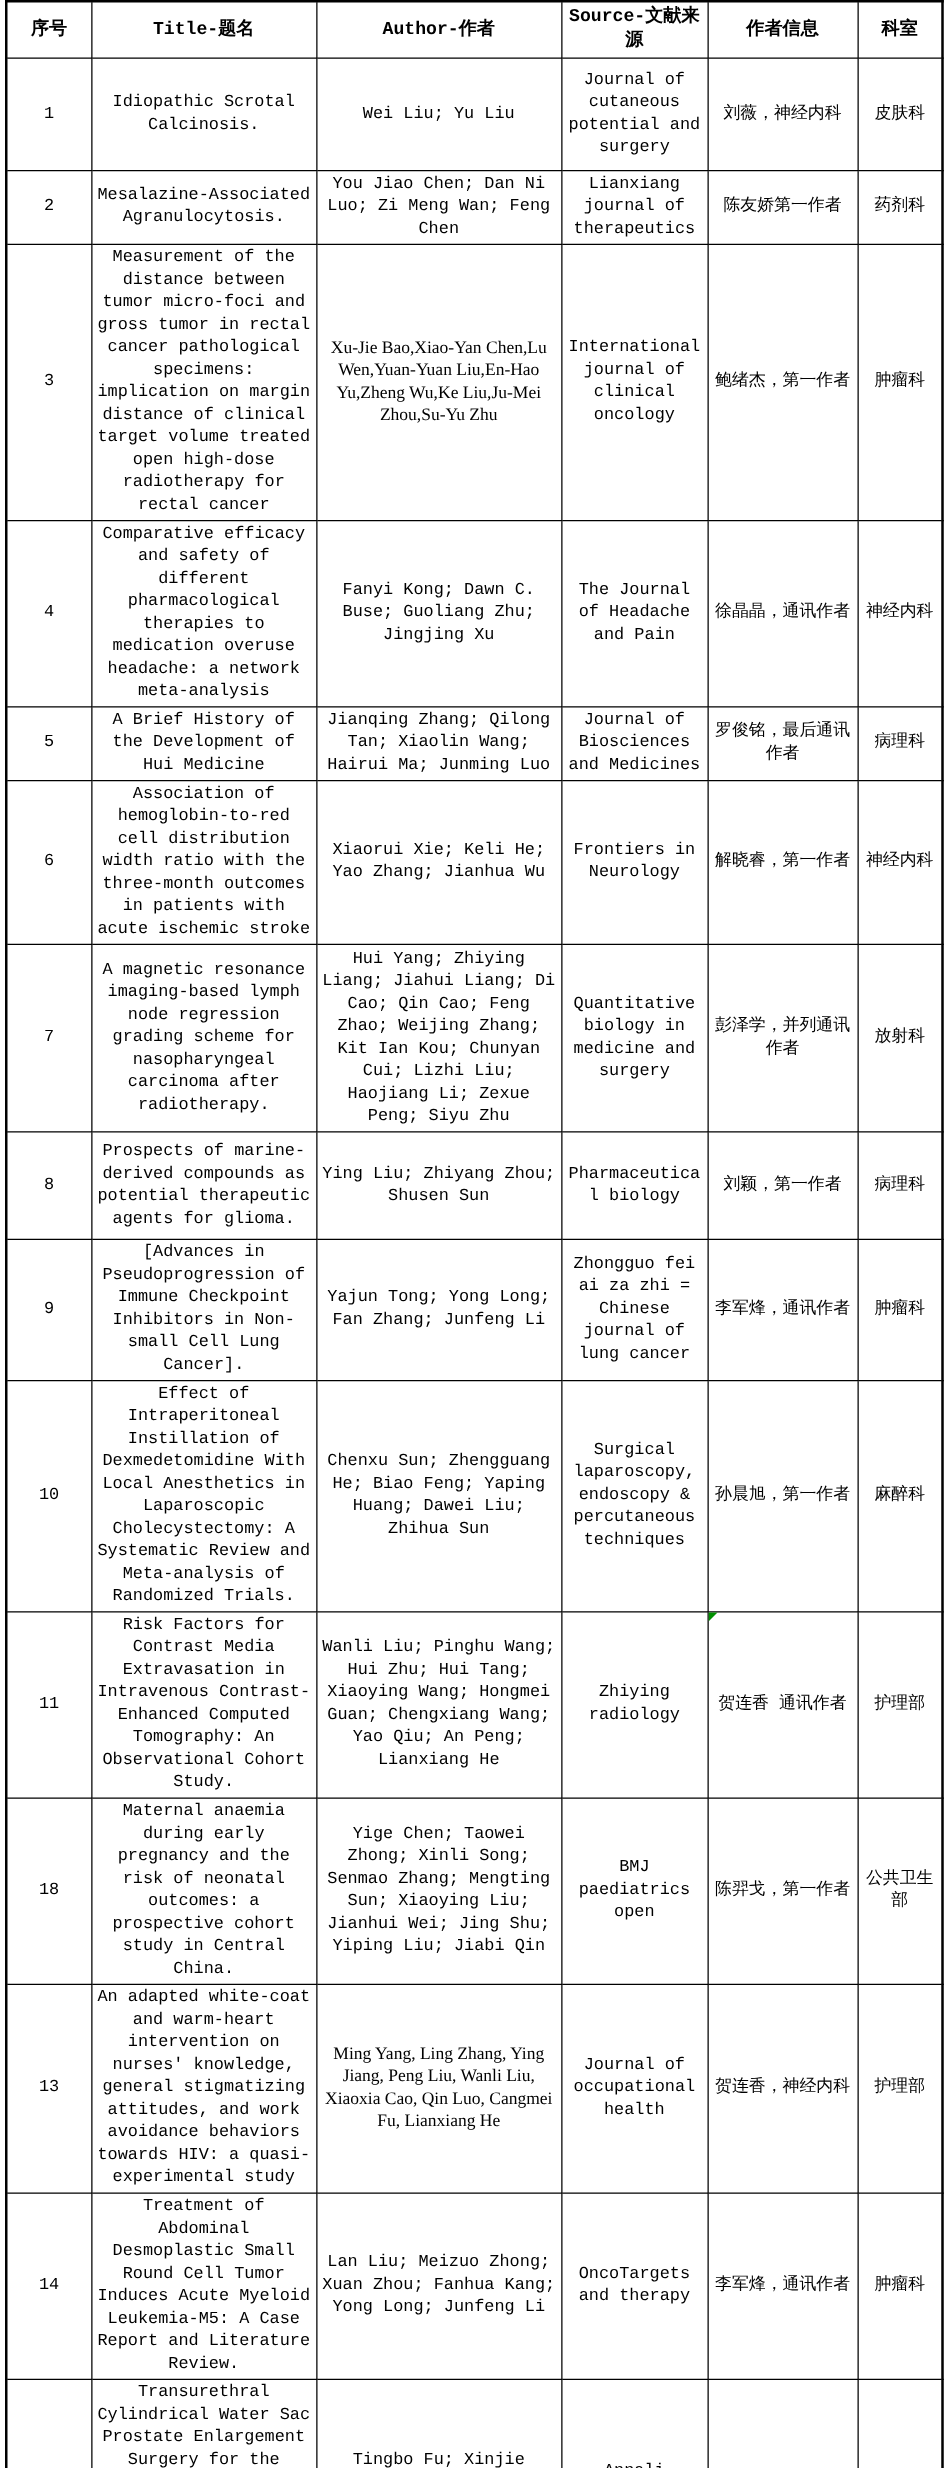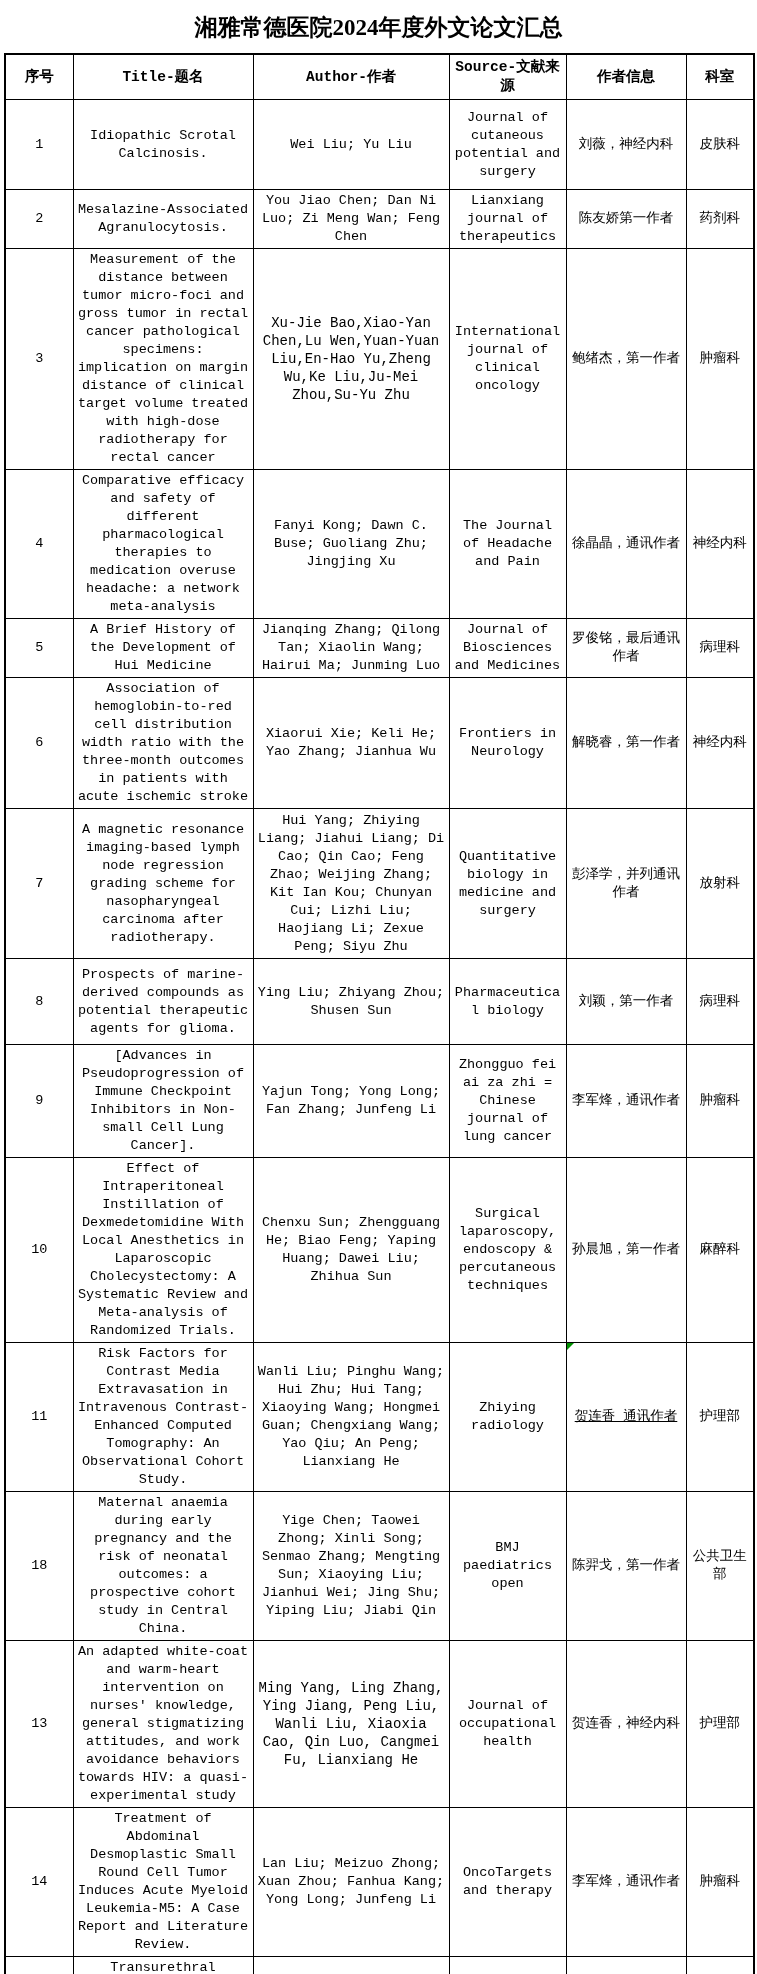--- a/index.html
+++ b/index.html
@@ -23,33 +23,32 @@
   col.c-dept{width:68px;}
   th,td{
     border:1px solid #000000;
     text-align:center;vertical-align:middle;
     padding:2px 3px;
     font-size:13.5px;line-height:18px;
     word-wrap:break-word;overflow-wrap:break-word;
   }
   thead th{font-size:14.5px;font-weight:bold;height:40px;line-height:19px;}
   td.cell-no{font-size:13.5px;}
-  td.sans-author{font-family:Liberation Mono, monospace;font-size:14px;line-height:18px;}
-  td.flagged{position:relative;text-decoration:underline;}
+  td.sans-author{font-family:Liberation Serif, serif;font-size:14px;line-height:18px;}
+  td.flagged{position:relative;}
   td.flagged::before{
     content:"";position:absolute;top:0;left:0;
     border-top:7px solid #009000;border-right:7px solid transparent;
     width:0;height:0;
   }
 </style>
 </head>
 <body>
 
 <div class="page">
-  <h1 class="page-title">湘雅常德医院2024年度外文论文汇总</h1>
 
   <table class="papers">
     <colgroup>
       <col class="c-no">
         <col class="c-title">
         <col class="c-author">
       <col class="c-source">
         <col class="c-info">
         <col class="c-dept">
     </colgroup>
@@ -75,21 +74,21 @@
         <tr style="height: 52px;">
           <td class="cell-no">2</td>
           <td class="cell-title">Mesalazine-Associated Agranulocytosis.</td>
           <td class="cell-author">You Jiao Chen; Dan Ni Luo; Zi Meng Wan; Feng Chen</td>
           <td class="cell-source">Lianxiang journal of therapeutics</td>
           <td class="cell-author-info">陈友娇第一作者</td>
           <td class="cell-department">药剂科</td>
         </tr>
         <tr style="height: 205px;">
           <td class="cell-no">3</td>
-          <td class="cell-title">Measurement of the distance between tumor micro-foci and gross tumor in rectal cancer pathological specimens: implication on margin distance of clinical target volume treated with high-dose radiotherapy for rectal cancer</td>
+          <td class="cell-title">Measurement of the distance between tumor micro-foci and gross tumor in rectal cancer pathological specimens: implication on margin distance of clinical target volume treated open high-dose radiotherapy for rectal cancer</td>
           <td class="cell-author sans-author">Xu-Jie Bao,Xiao-Yan Chen,Lu Wen,Yuan-Yuan Liu,En-Hao Yu,Zheng Wu,Ke Liu,Ju-Mei Zhou,Su-Yu Zhu</td>
           <td class="cell-source">International journal of clinical oncology</td>
           <td class="cell-author-info">鲍绪杰，第一作者</td>
           <td class="cell-department">肿瘤科</td>
         </tr>
         <tr style="height: 135px;">
           <td class="cell-no">4</td>
           <td class="cell-title">Comparative efficacy and safety of different pharmacological therapies to medication overuse headache: a network meta-analysis</td>
           <td class="cell-author">Fanyi Kong; Dawn C. Buse; Guoliang Zhu; Jingjing Xu</td>
           <td class="cell-source">The Journal of Headache and Pain</td>

